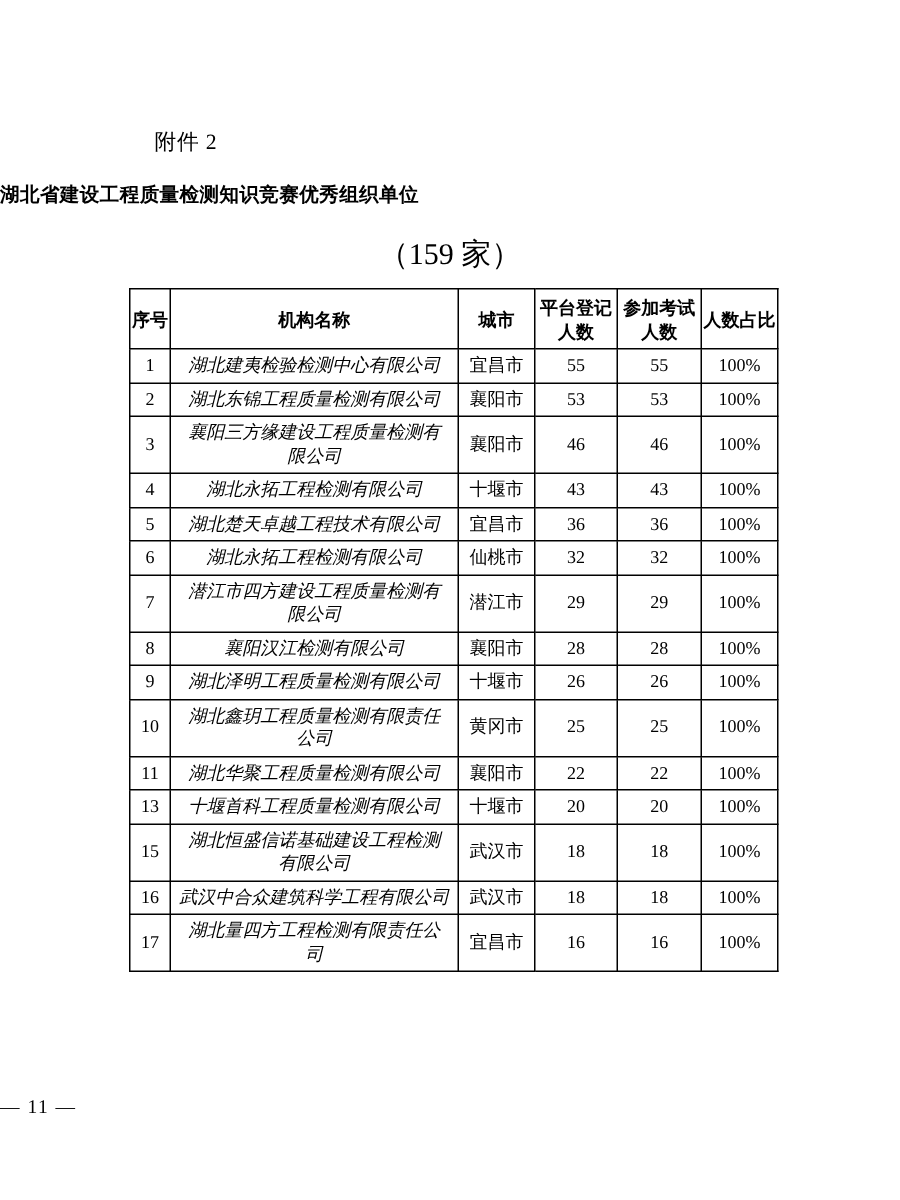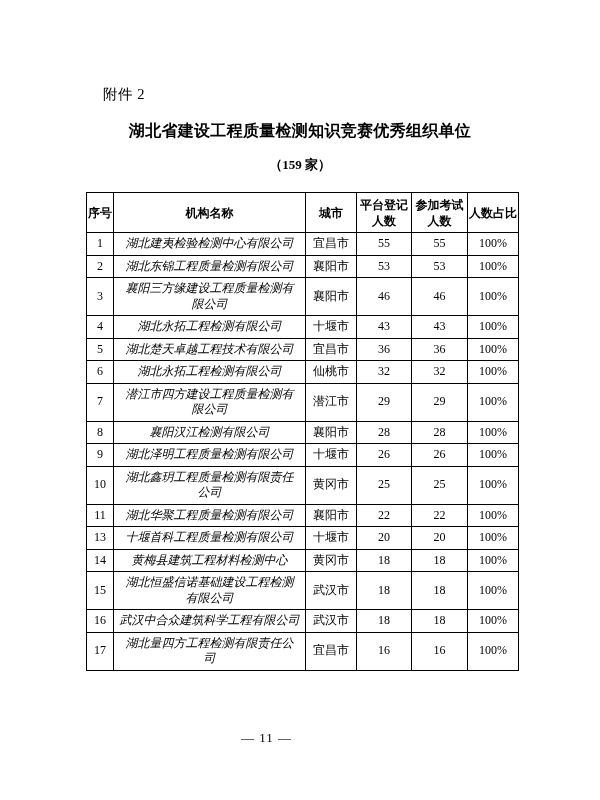--- a/index.html
+++ b/index.html
@@ -9,26 +9,26 @@
     font-family: "Liberation Serif", "DejaVu Serif", serif;
     color: #000;
     overflow: hidden;
   }
   .attachment {
     position: absolute; left: 88px; top: 85px;
     font-size: 14.5px; letter-spacing: 0.5px; margin-left: 15px;
   }
   .title {
     position: absolute; left: 0; top: 121px; width: 600px;
-    text-align: center; font-size: 16px; font-weight: bold;
+    text-align: left; font-size: 13px; font-weight: bold;
     letter-spacing: 0.3px;
   }
   .subtitle {
     position: absolute; left: 0; top: 156px; width: 600px;
-    text-align: center; font-size: 13px; font-weight: bold;
+    text-align: center; font-size: 20px; font-weight: normal;
   }
   table.orgs {
     position: absolute; left: 86px; top: 192px; width: 432px;
     border-collapse: collapse; table-layout: fixed;
   }
   table.orgs th, table.orgs td { border: 1px solid #000; }
   table.orgs th {
     font-family: "Liberation Sans", "DejaVu Sans", sans-serif;
     font-weight: bold; font-size: 12px; line-height: 16px;
     text-align: center; vertical-align: middle;
@@ -37,21 +37,21 @@
   table.orgs td {
     font-size: 12px; line-height: 15.5px; padding: 3px 2px;
     text-align: center; vertical-align: middle;
   }
   td.c-name {
     text-align: left; padding: 3px 4px 3px 6px;
     white-space: pre; overflow: hidden; font-style: italic;
   }
   .footer {
     position: absolute; left: 0; top: 730px; width: 533px;
-    text-align: center; font-size: 13px; letter-spacing: 1px;
+    text-align: left; font-size: 13px; letter-spacing: 1px;
   }
 </style>
 </head>
 <body>
 
 <div class="doc">
 
   <div class="attachment">附件 2</div>
 
   <h1 class="title">湖北省建设工程质量检测知识竞赛优秀组织单位</h1>
@@ -185,28 +185,20 @@
 
   <tr>
     <td class="c-no">13</td>
     <td class="c-name">十堰首科工程质量检测有限公司</td>
     <td class="c-city">十堰市</td>
     <td class="c-num">20</td>
     <td class="c-num">20</td>
     <td class="c-pct">100%</td>
   </tr>
 
-  <tr>
-    <td class="c-no">14</td>
-    <td class="c-name">黄梅县建筑工程材料检测中心</td>
-    <td class="c-city">黄冈市</td>
-    <td class="c-num">18</td>
-    <td class="c-num">18</td>
-    <td class="c-pct">100%</td>
-  </tr>
 
   <tr>
     <td class="c-no">15</td>
     <td class="c-name">湖北恒盛信诺基础建设工程检测
 有限公司</td>
     <td class="c-city">武汉市</td>
     <td class="c-num">18</td>
     <td class="c-num">18</td>
     <td class="c-pct">100%</td>
   </tr>

